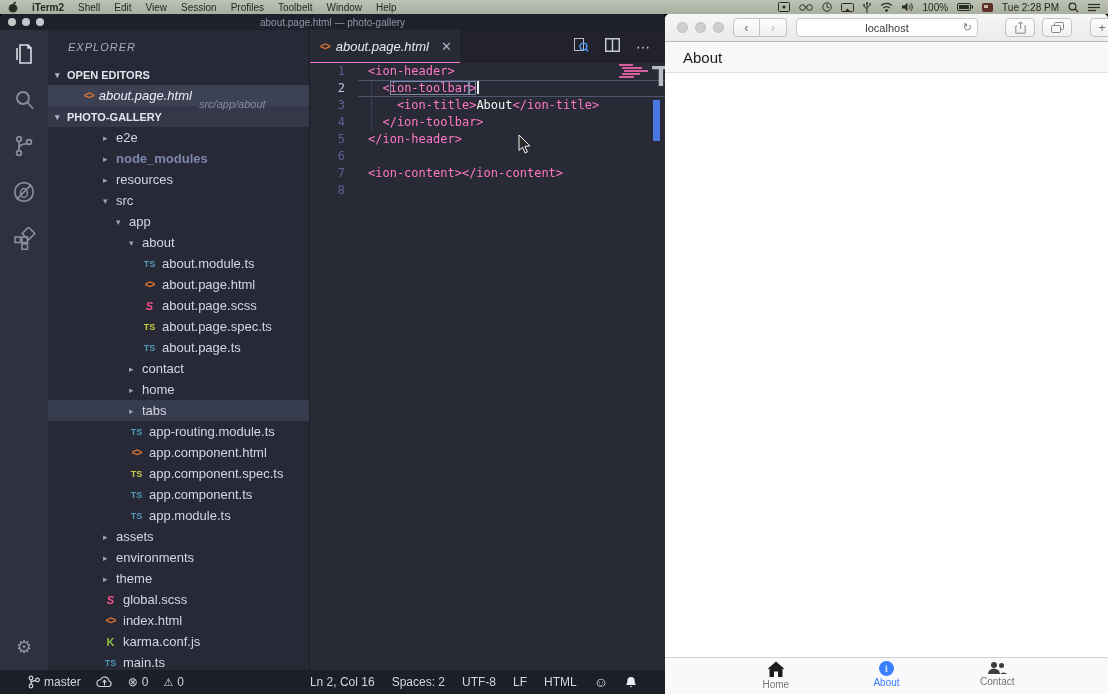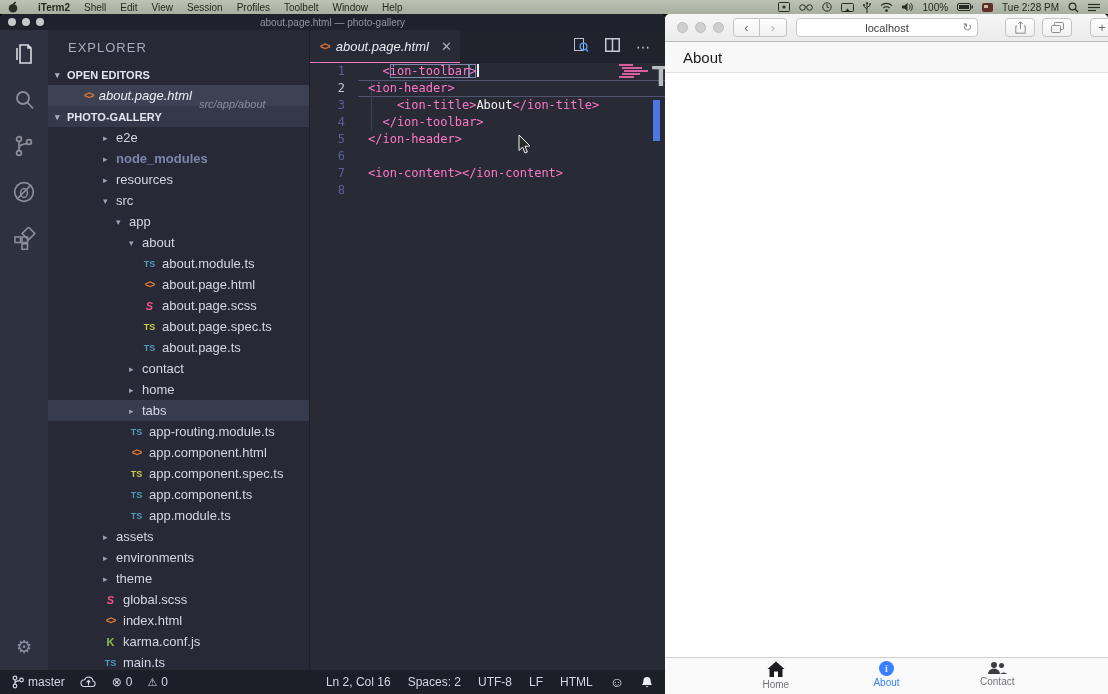--- a/index.html
+++ b/index.html
@@ -2,21 +2,21 @@
 <html><head>
 <meta charset="utf-8">
 <style>
   * { margin:0; padding:0; box-sizing:border-box; }
   html,body { width:1108px; height:694px; overflow:hidden; background:#000; font-family:"Liberation Sans",sans-serif; }
 
   
   .menubar { position:absolute; left:0; top:0; width:1108px; height:14px;
     background:linear-gradient(#bcc2b4,#a9af9f); display:flex; align-items:center;
     font-size:10px; color:#26291f; padding:0 8px; }
-  .menubar .mleft { display:flex; align-items:center; gap:20px; }
+  .menubar .mleft { display:flex; align-items:center; gap:14px; }
   .menubar .mitem { white-space:nowrap; }
   .menubar .mitem.app { font-weight:bold; }
   .menubar .mright { margin-left:auto; display:flex; align-items:center; gap:9px; }
   .menubar svg { display:block; }
   .mstatus { display:flex; align-items:center; gap:9px; }
   .mclock { font-size:10px; }
 
   
   .vscode { position:absolute; left:0; top:14px; width:665px; height:680px;
     background:#737373; border-radius:5px 5px 0 0; overflow:hidden; }
@@ -29,22 +29,22 @@
 
   .activitybar { width:48px; background:#2e3140; display:flex; flex-direction:column; align-items:center;
     padding-top:12px; gap:22px; position:relative; }
   .ab-icon { width:24px; height:24px; display:flex; align-items:center; justify-content:center; opacity:.55; }
   .ab-icon.active { opacity:1; }
   .ab-gear { position:absolute; bottom:12px; left:0; width:48px; display:flex; justify-content:center;
     font-size:18px; color:#8a8fa0; }
 
   .sidebar { width:262px; background:#272936; border-right:1px solid #1d1e28; overflow:hidden;
     color:#ccd1df; position:relative; }
-  .sb-title { height:34px; display:flex; align-items:center; padding-left:20px; font-size:13px;
-    letter-spacing:1px; color:#a7acbc; }
+  .sb-title { height:34px; display:flex; align-items:center; padding-left:20px; font-size:11px;
+    letter-spacing:1px; color:#a7acbc;font-style:italic; }
   .sb-section { height:21px; display:flex; align-items:center; font-size:11px; font-weight:bold;
     color:#e2e5ef; padding-left:7px; }
   .sb-section .arr { width:12px; font-size:9px; color:#aab0c2; }
   .oe-item { height:21px; display:flex; align-items:center; padding-left:36px; background:#3d4154; font-size:13px; }
   .oe-item .nm { font-style:italic; color:#eceef4; margin-left:5px; }
   .oe-item .pth { font-size:11px; color:#868c9e; margin-left:7px; font-style:italic;margin-top:16px; }
   .proj-header { background:#343848; padding-left:7px; }
   .tree { }
   .trow { height:21px; display:flex; align-items:center; font-size:13px; color:#d2d6e3; }
   .trow.hl { background:#363b4e; }
@@ -80,21 +80,21 @@
   .indent-guide { position:absolute; left:61px; top:18px; height:50px; width:1px; background:#3b3f55; }
 
   .minimap { position:absolute; top:1px; right:12px; width:34px; }
   .minimap i { display:block; height:2px; margin-bottom:1px; background:#d85f9e; }
   .ghost-t { position:absolute; top:4px; right:-5px; font-size:30px; font-weight:bold; color:#b9bcc3;
     font-family:"Liberation Sans",sans-serif; z-index:4; }
   .ghost-strip { position:absolute; top:37px; right:5px; width:7px; height:41px; background:#4a77e0; z-index:4; }
   .mouse-cursor { position:absolute; left:208px; top:72px; z-index:6; }
 
   .statusbar { position:absolute; left:0; bottom:0; width:100%; height:24px; background:#1c1e28;
-    display:flex; align-items:center; color:#d3d6e0; font-size:12px; padding:0 12px; }
+    display:flex; align-items:center; color:#d3d6e0; font-size:12px; padding:0 28px; }
   .sb-left { display:flex; align-items:center; gap:15px; }
   .sb-right { margin-left:auto; display:flex; align-items:center; gap:17px; }
   .st-item { display:flex; align-items:center; gap:4px; white-space:nowrap; }
 
   
   .safari { position:absolute; left:665px; top:14px; width:443px; height:680px; background:#fff;
     border-radius:5px 5px 0 0; overflow:hidden; }
   .sf-toolbar { height:28px; background:linear-gradient(#f7f6f7,#ebebec); border-bottom:1px solid #b9b9b9;
     position:relative; display:flex; align-items:center; }
   .sf-dots { display:flex; gap:7px; margin-left:12px; }
@@ -448,22 +448,22 @@
             <div class="">1</div>
             <div class="cur">2</div>
             <div class="">3</div>
             <div class="">4</div>
             <div class="">5</div>
             <div class="">6</div>
             <div class="">7</div>
             <div class="">8</div>
           </div>
         <div class="clines" id="code-lines">
+            <div class="cline"><span class="tok-tag">&lt;ion-header&gt;</span></div>
             <div class="cline"><span class="tok-tag">  &lt;</span><span class="tok-tag-match">ion-toolbar</span><span class="tok-tag-match">&gt;</span><span class="caret"></span></div>
-            <div class="cline"><span class="tok-tag">&lt;ion-header&gt;</span></div>
             <div class="cline"><span class="tok-tag">    &lt;ion-title&gt;</span><span class="tok-text">About</span><span class="tok-tag">&lt;/ion-title&gt;</span></div>
             <div class="cline"><span class="tok-tag">  &lt;/ion-toolbar&gt;</span></div>
             <div class="cline"><span class="tok-tag">&lt;/ion-header&gt;</span></div>
             <div class="cline"></div>
             <div class="cline"><span class="tok-tag">&lt;ion-content&gt;&lt;/ion-content&gt;</span></div>
             <div class="cline"></div>
           </div>
         <div class="minimap">
           <i style="width:14px"></i>
             <i style="width:20px;margin-left:3px"></i>

